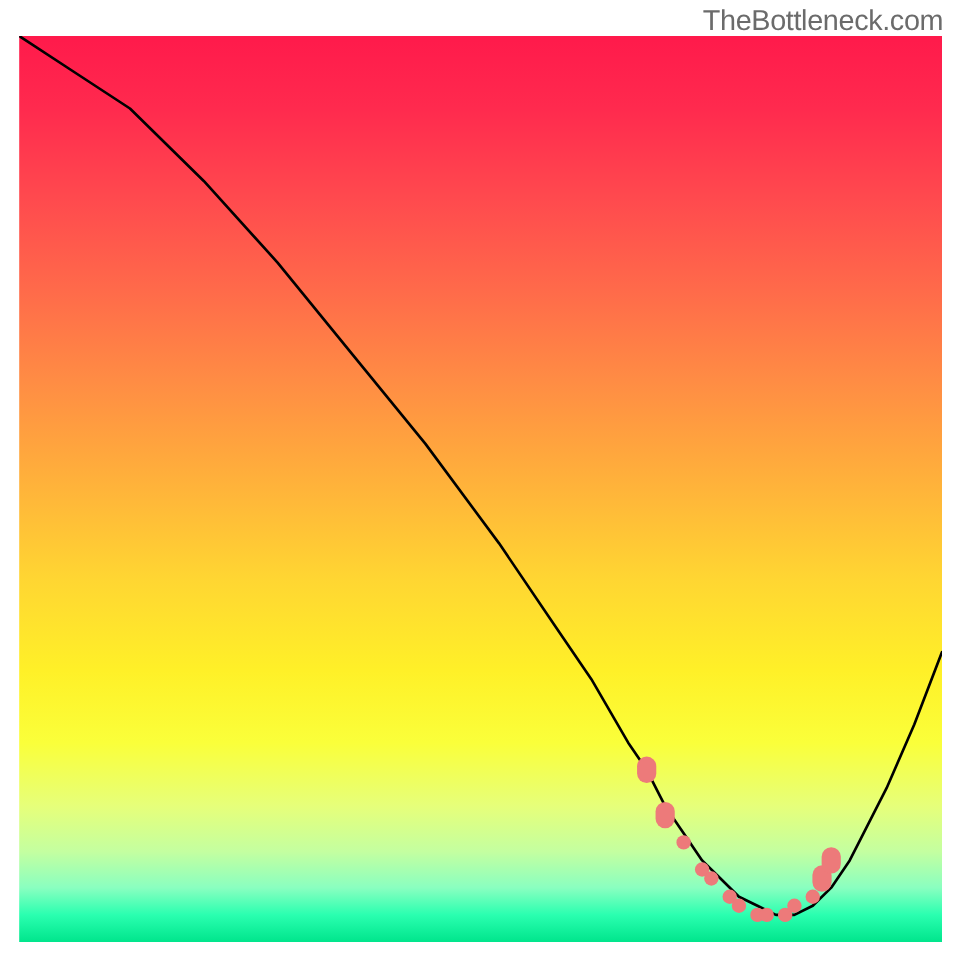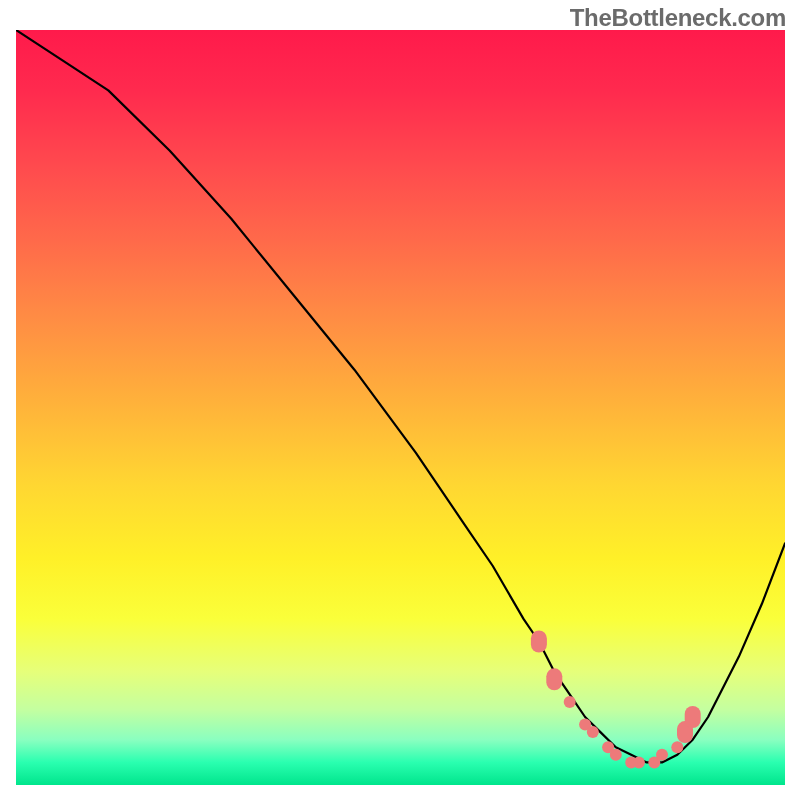--- a/index.html
+++ b/index.html
@@ -45,21 +45,21 @@
     top: 0;
     width: 769px;
     height: 755px;
     display: block;
   }
   .attribution {
     position: absolute;
     top: 4px;
     right: 14px;
     font-size: 24px;
-    font-weight: 700;
+    font-weight: 400;
     color: #6b6b6b;
     letter-spacing: -0.3px;
   }
 </style>
 </head>
 <body>
 
 <div class="chart-wrap">
 
   <div class="attribution">TheBottleneck.com</div>

